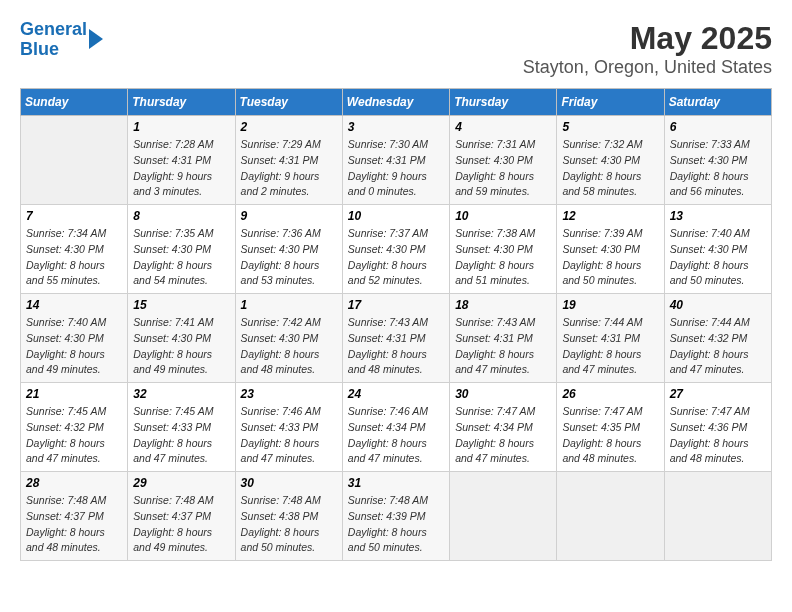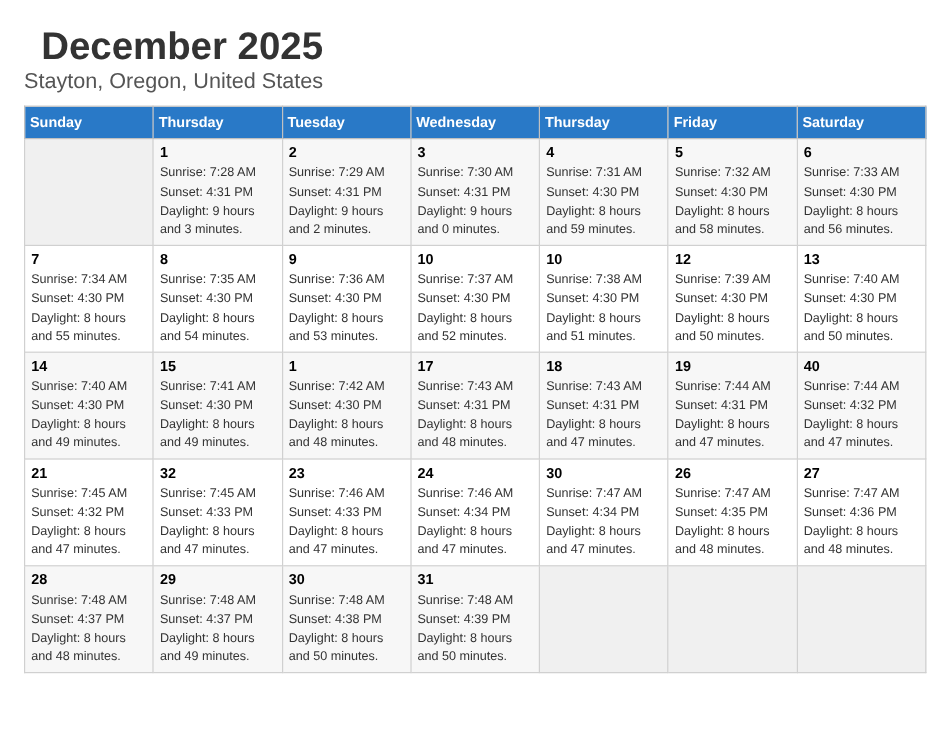--- a/index.html
+++ b/index.html
@@ -47,20 +47,21 @@
       color: #333;
     }
     .location {
       font-size: 18px;
       color: #555;
     }
     table {
       width: 100%;
       border-collapse: collapse;
       font-size: 11px;
+      font-style: italic;
     }
     thead tr th {
       background-color: #2979c7;
       color: #fff;
       padding: 6px 4px;
       text-align: left;
       font-size: 12px;
       font-weight: bold;
       border: 1px solid #c0c0c0;
     }
@@ -89,22 +90,30 @@
       line-height: 1.5;
     }
     .empty-cell {
       background-color: #f0f0f0;
     }
   </style>
 </head>
 <body>
 
 <div class="header">
+  <div class="logo">
+    <div>
+      <div class="logo-text">
+        <span>General</span><br><span style="color:#1a6eb5;">Blue</span>
+      </div>
+    </div>
+    <div class="logo-arrow"></div>
+  </div>
   <div class="title-block">
-    <div class="month-title">December 2025</div>
+    <div class="month-title">May 2025</div>
     <div class="location">Stayton, Oregon, United States</div>
   </div>
 </div>
 
 <table>
   <thead>
     <tr>
 
     <th>Sunday</th>
         <th>Thursday</th>

